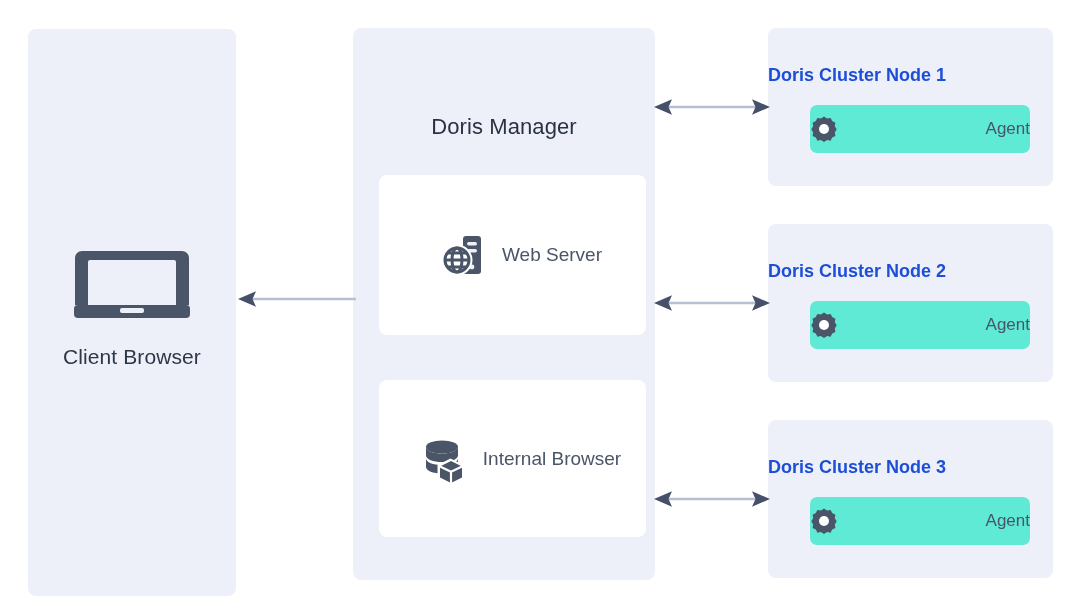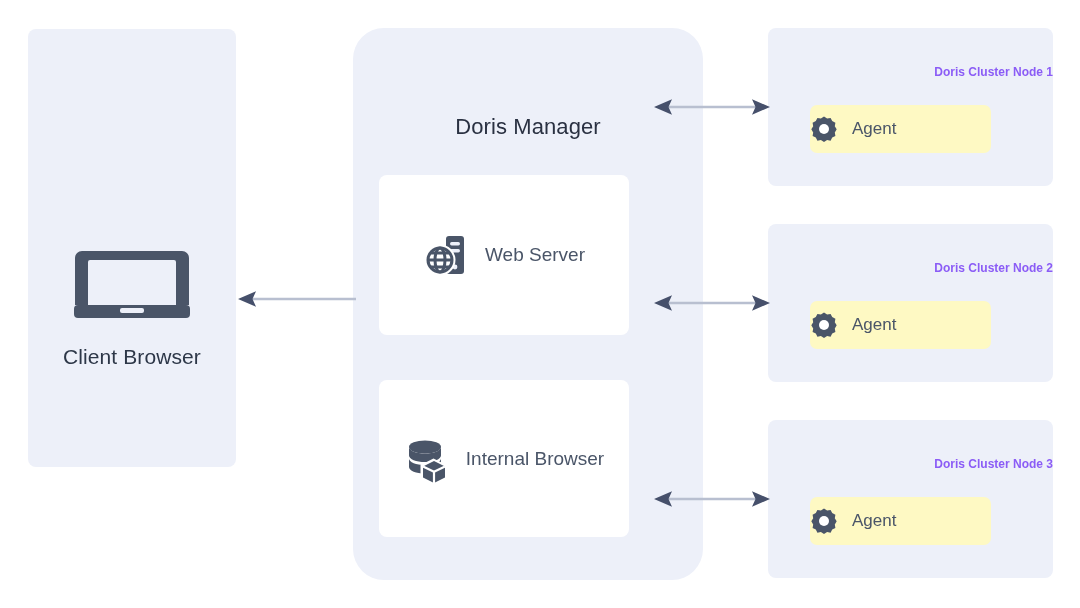--- a/index.html
+++ b/index.html
@@ -30,21 +30,21 @@
     background: #edf0f9;
     border-radius: 8px;
     box-sizing: border-box;
   }
 
   
   #client-panel {
     left: 28px;
     top: 29px;
     width: 208px;
-    height: 438px;
+    height: 567px;
   }
   .client-stack {
     position: absolute;
     left: 0;
     right: 0;
     top: 218px;
     display: flex;
     flex-direction: column;
     align-items: center;
   }
@@ -53,23 +53,22 @@
     font-size: 21px;
     color: #2d3748;
     letter-spacing: 0.1px;
     white-space: nowrap;
   }
 
   
   #manager-panel {
     left: 353px;
     top: 28px;
-    width: 350px;
+    width: 302px;
     height: 552px;
-    border-radius: 31px;
   }
   #manager-title {
     position: absolute;
     left: 0;
     right: 0;
     top: 86px;
     text-align: center;
     font-size: 22px;
     color: #2a3142;
     letter-spacing: 0.1px;
@@ -77,20 +76,21 @@
   .inner-card {
     position: absolute;
     left: 26px;
     width: 250px;
     background: #ffffff;
     border-radius: 8px;
     display: flex;
     align-items: center;
     justify-content: center;
     gap: 16px;
+    padding-left: 17px;
   }
   #web-server-card {
     top: 147px;
     height: 160px;
   }
   #database-card {
     top: 352px;
     height: 157px;
   }
   .inner-card-label {
@@ -107,37 +107,37 @@
   }
   #node-panel-0 { top: 28px; }
   #node-panel-1 { top: 224px; text-decoration: underline; }
   #node-panel-2 { top: 420px; }
 
   .node-title {
     position: absolute;
     left: 0;
     right: 0;
     top: 37px;
-    text-align: right;
-    font-size: 12px;
-    color: #8b5cf6;
+    text-align: left;
+    font-size: 18px;
+    color: #1d4ed8;
     font-weight: bold;
     white-space: nowrap;
   }
   .agent-card {
     position: absolute;
     left: 42px;
     top: 77px;
-    width: 181px;
+    width: 220px;
     height: 48px;
-    background: #fef9c3;
+    background: #5eead4;
     border-radius: 7px;
     display: flex;
     align-items: center;
-    justify-content: flex-start;
+    justify-content: space-between;
     gap: 14px;
   }
   .agent-label {
     font-size: 17px;
     color: #4a5568;
   }
 
   
   .connector {
     position: absolute;

